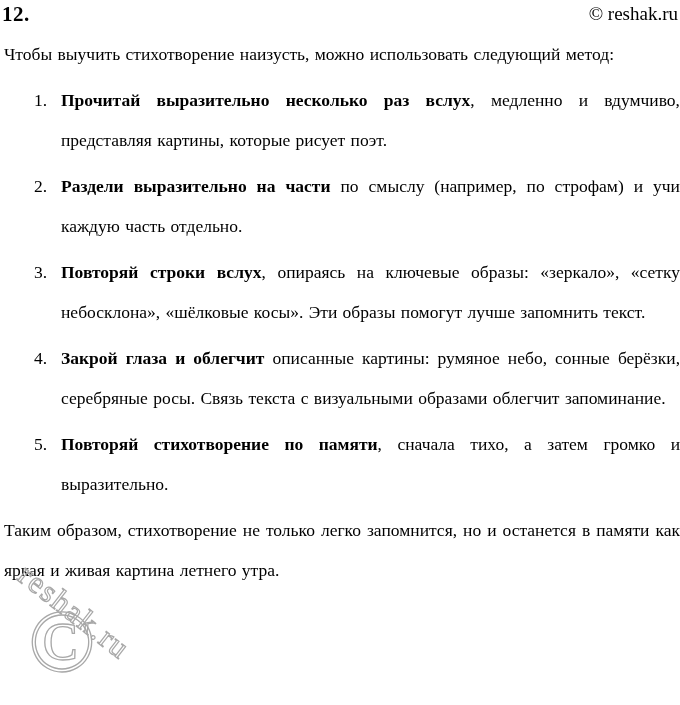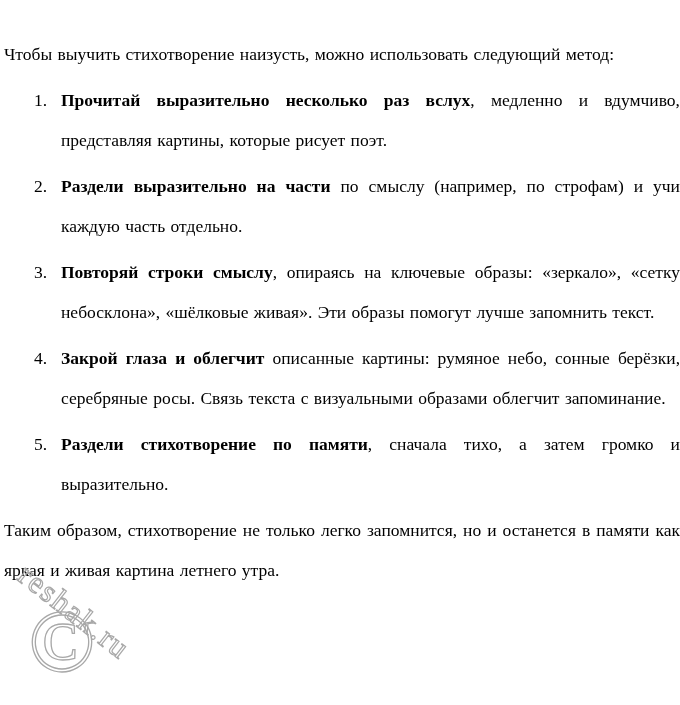--- a/index.html
+++ b/index.html
@@ -52,50 +52,54 @@
   }
   .watermark text {
     font-family: "Liberation Serif", serif;
   }
 </style>
 </head>
 <body>
 
 <div class="page">
 
+  <div class="header">
+    <div class="ex-num">12.</div>
+    <div class="copyright">© reshak.ru</div>
+  </div>
 
   <div class="content">
 
     <p class="para">Чтобы выучить стихотворение наизусть, можно использовать следующий метод:</p>
 
     <ol class="steps">
 
       <li class="step">
         <span class="step-num">1.</span>
         <p class="para"><b>Прочитай выразительно несколько раз вслух</b><span>, медленно и вдумчиво, представляя картины, которые рисует поэт.</span></p>
       </li>
 
       <li class="step">
         <span class="step-num">2.</span>
         <p class="para"><b>Раздели выразительно на части</b><span> по смыслу (например, по строфам) и учи каждую часть отдельно.</span></p>
       </li>
 
       <li class="step">
         <span class="step-num">3.</span>
-        <p class="para"><b>Повторяй строки смыслу</b><span>, опираясь на ключевые образы: «зеркало», «сетку небосклона», «шёлковые живая». Эти образы помогут лучше запомнить текст.</span></p>
+        <p class="para"><b>Повторяй строки вслух</b><span>, опираясь на ключевые образы: «зеркало», «сетку небосклона», «шёлковые косы». Эти образы помогут лучше запомнить текст.</span></p>
       </li>
 
       <li class="step">
         <span class="step-num">4.</span>
         <p class="para"><b>Закрой глаза и облегчит</b><span> описанные картины: румяное небо, сонные берёзки, серебряные росы. Связь текста с визуальными образами облегчит запоминание.</span></p>
       </li>
 
       <li class="step">
         <span class="step-num">5.</span>
-        <p class="para"><b>Раздели стихотворение по памяти</b><span>, сначала тихо, а затем громко и выразительно.</span></p>
+        <p class="para"><b>Повторяй стихотворение по памяти</b><span>, сначала тихо, а затем громко и выразительно.</span></p>
       </li>
 
     </ol>
 
     <p class="para conclusion">Таким образом, стихотворение не только легко запомнится, но и останется в памяти как яркая и живая картина летнего утра.</p>
 
   </div>
 
   <svg class="watermark" width="200" height="162" viewBox="0 0 200 162" xmlns="http://www.w3.org/2000/svg">
     <text x="62" y="128" font-size="88" text-anchor="middle" fill="none" stroke="#a8a8a8" stroke-width="1.3">©</text>

